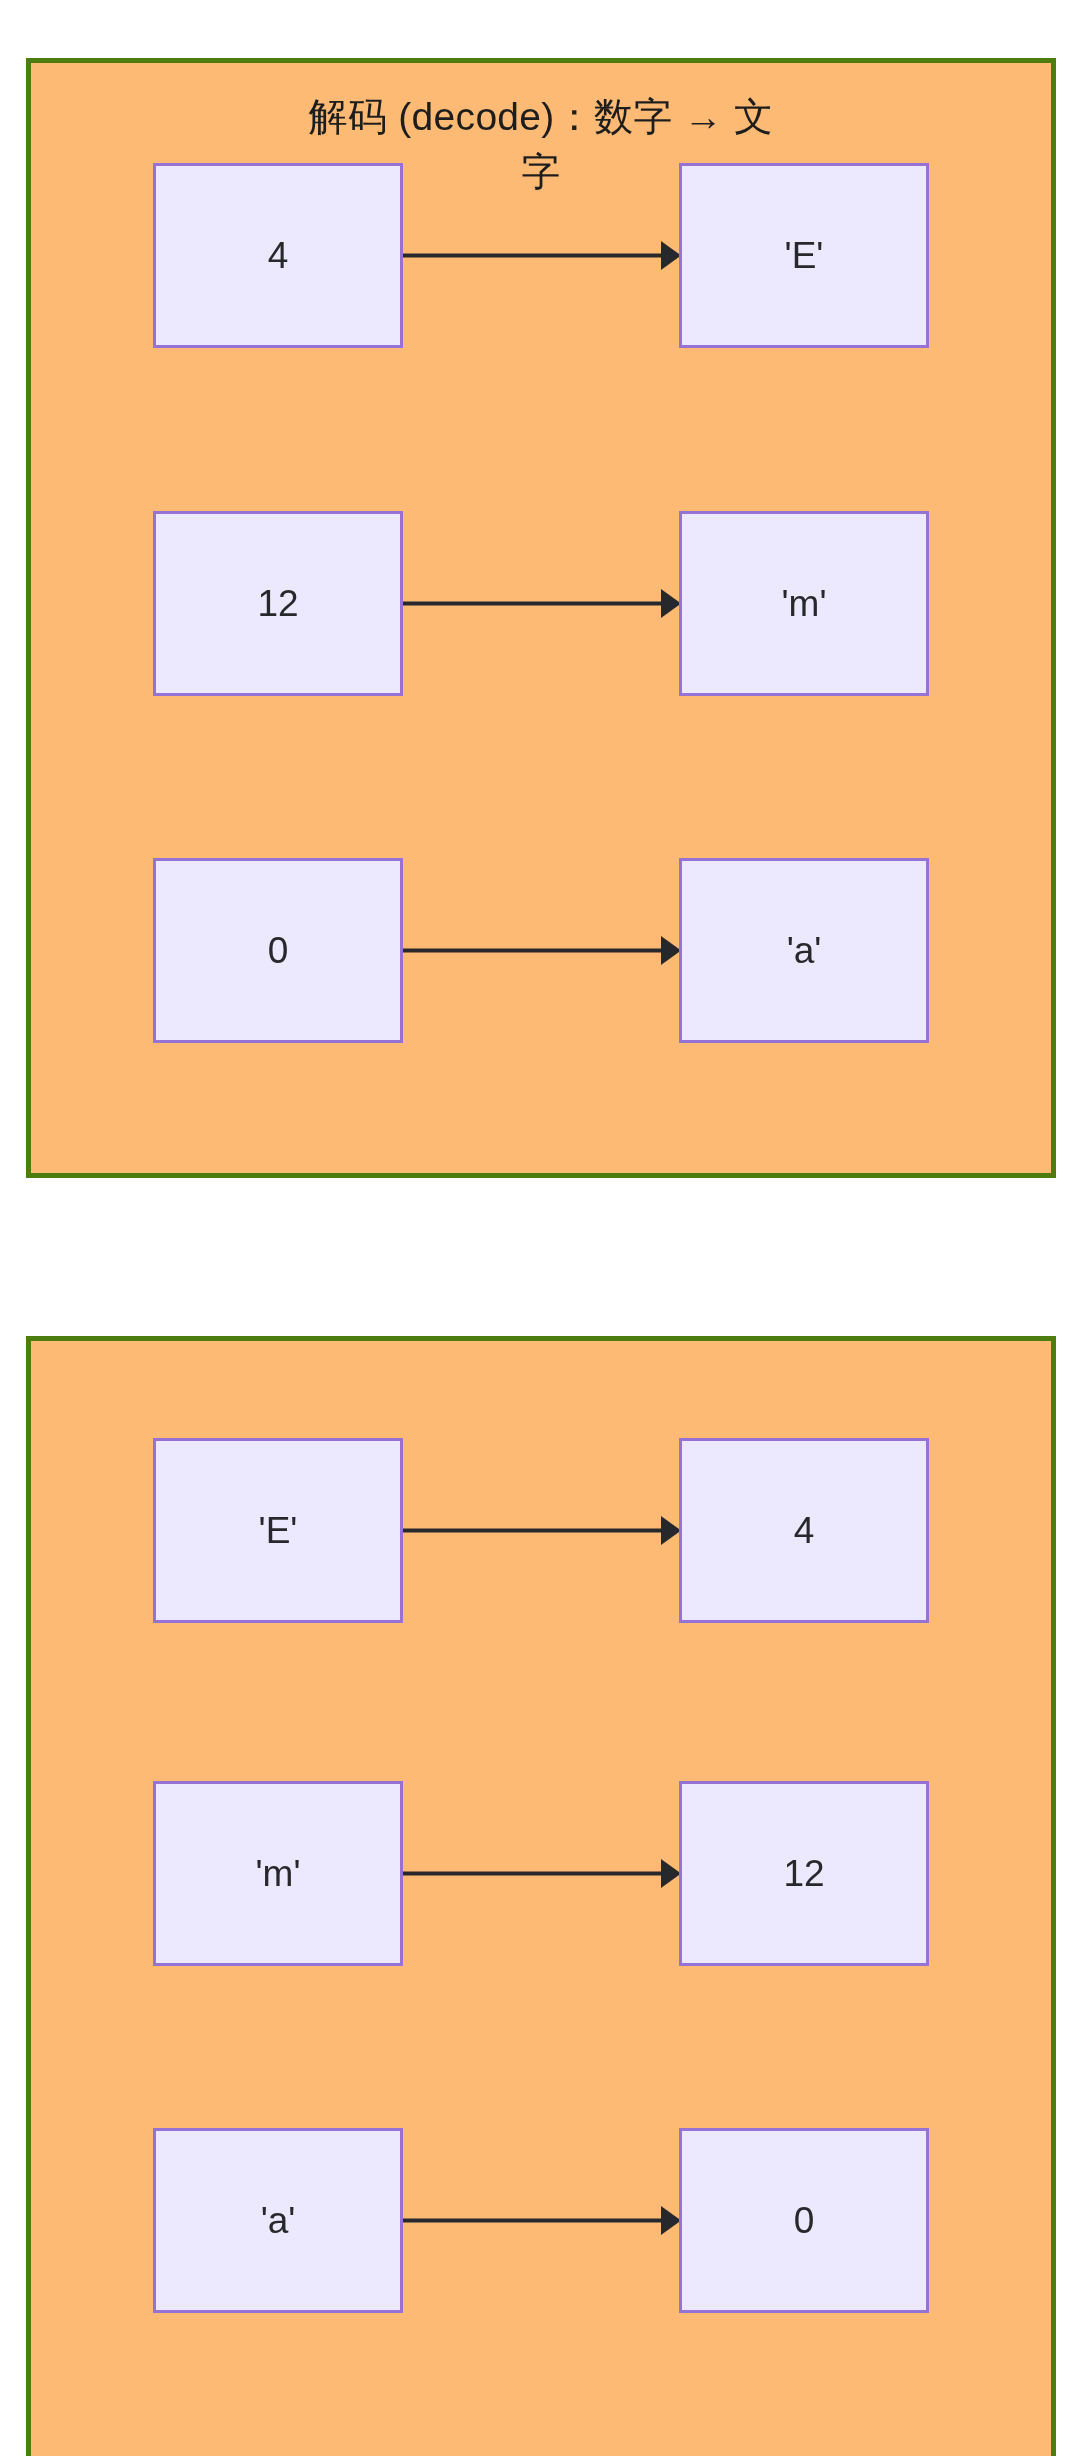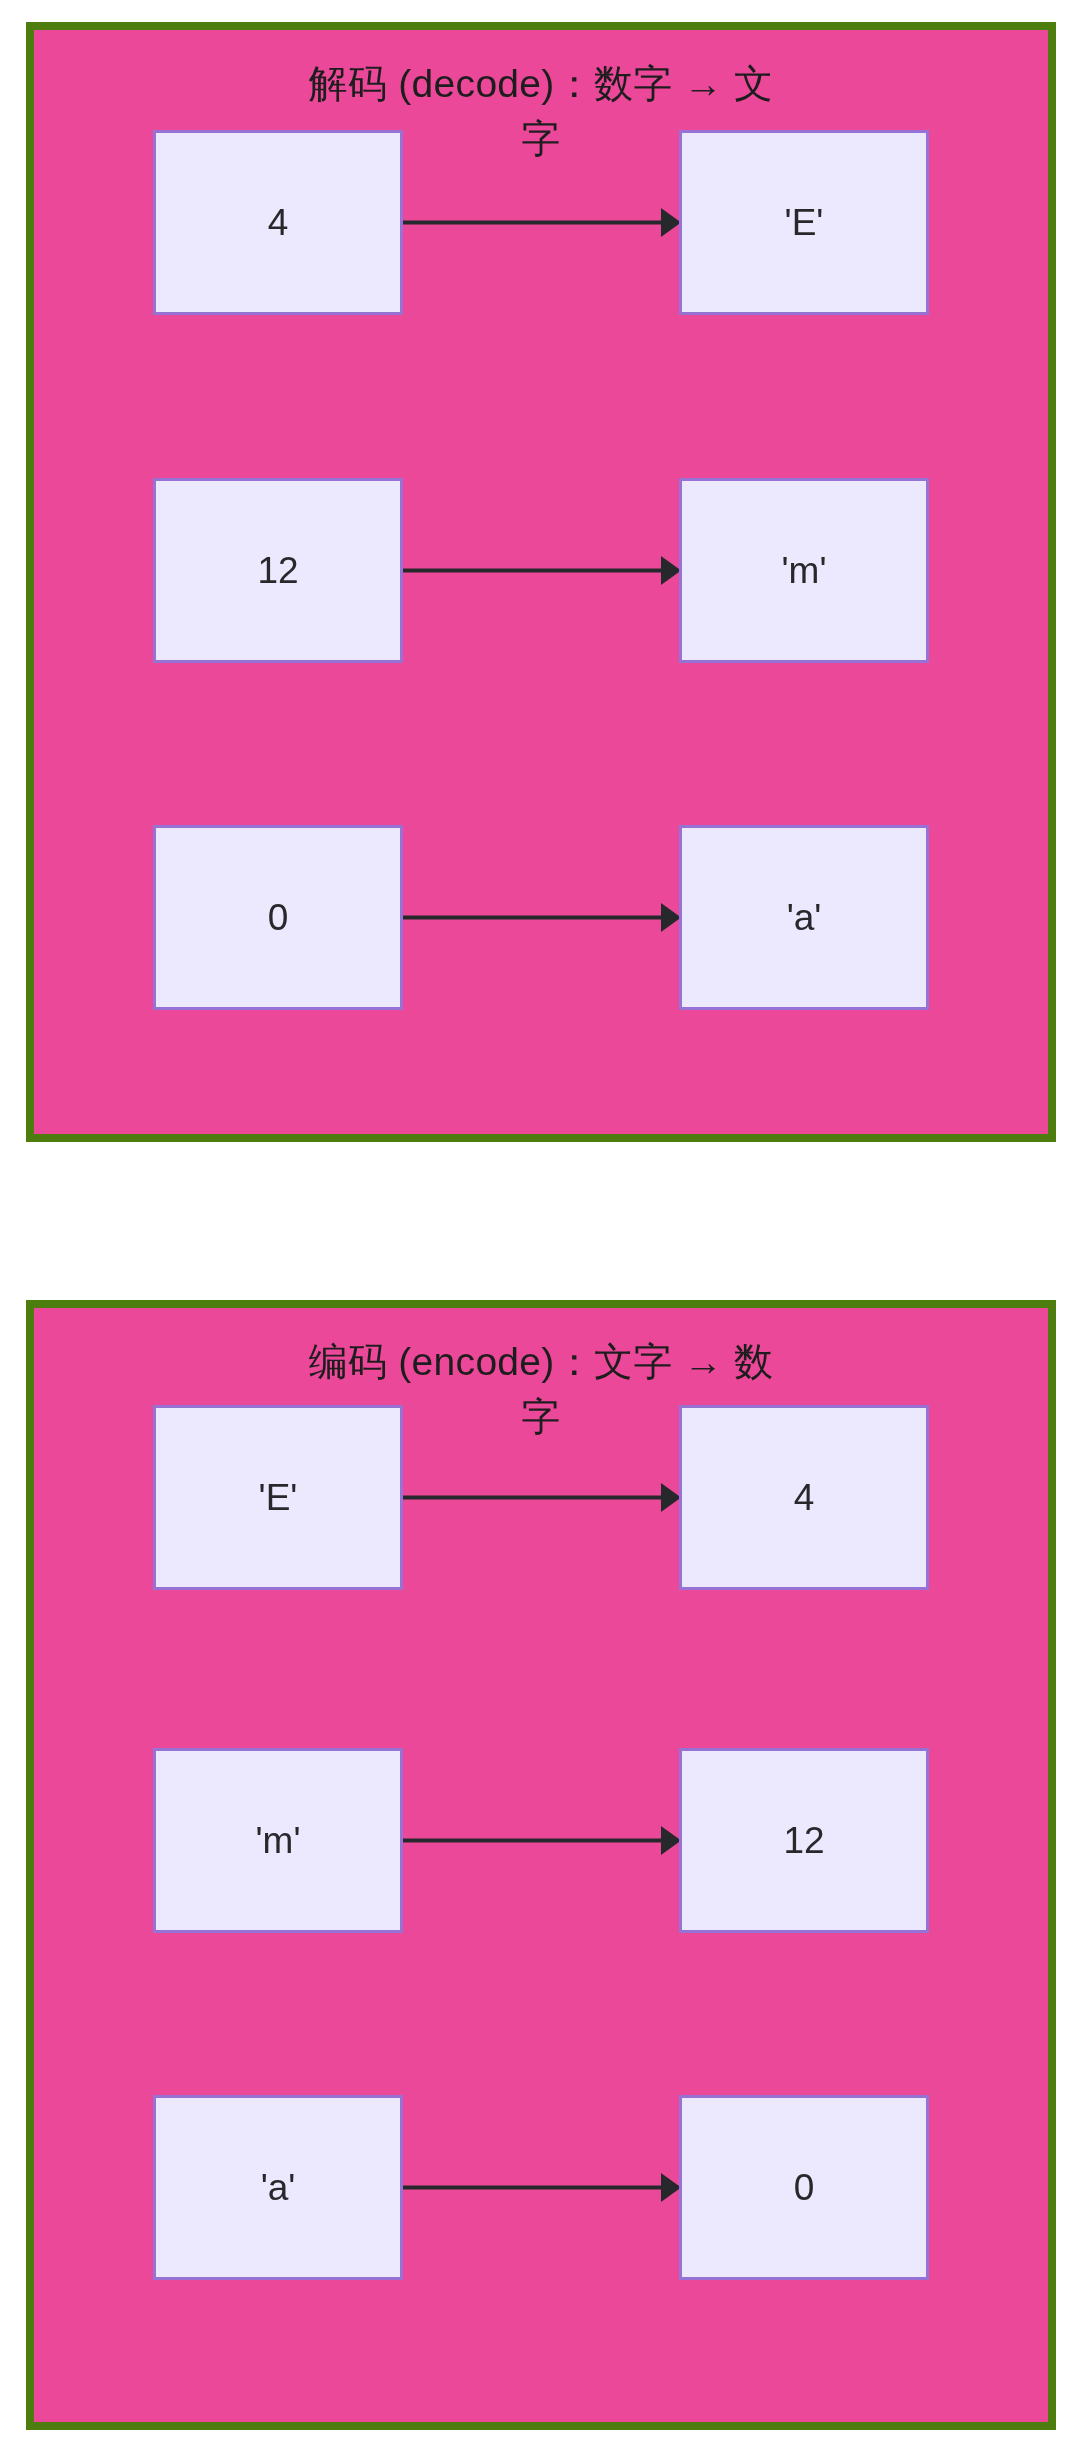--- a/index.html
+++ b/index.html
@@ -13,23 +13,24 @@
     position: relative;
     width: 1080px;
     height: 2456px;
     background: #ffffff;
     overflow: hidden;
   }
 
   
   .panel {
     position: absolute;
-    background: #ec4899;
-    border: 8px solid #4d7c0f;
+    background: #fdba74;
+    border: 5px solid #4d7c0f;
     overflow: hidden;
+    margin-top: 36px;
   }
   #panel-decode { left: 26px; top: 22px; width: 1030px; height: 1120px; }
   #panel-encode { left: 26px; top: 1300px; width: 1030px; height: 1130px; }
 
   .panel-title {
     position: absolute;
     left: 0;
     right: 0;
     top: 26px;
     text-align: center;
@@ -123,21 +124,20 @@
             <polygon points="258,78 278,92.5 258,107" fill="#27282b"></polygon>
           </svg>
         </div>
         <div class="node">'a'</div>
       </div>
 
     </div>
   </div>
 
   <div class="panel" id="panel-encode">
-    <div class="panel-title">编码 (encode)：文字 → 数字</div>
 
     <div class="rows">
 
       <div class="row row-0">
         <div class="node">'E'</div>
         <div class="edge">
           <svg width="276" height="185" viewBox="0 0 276 185" aria-hidden="true">
             <line x1="0" y1="92.5" x2="258" y2="92.5" stroke="#27282b" stroke-width="4"></line>
             <polygon points="258,78 278,92.5 258,107" fill="#27282b"></polygon>
           </svg>

